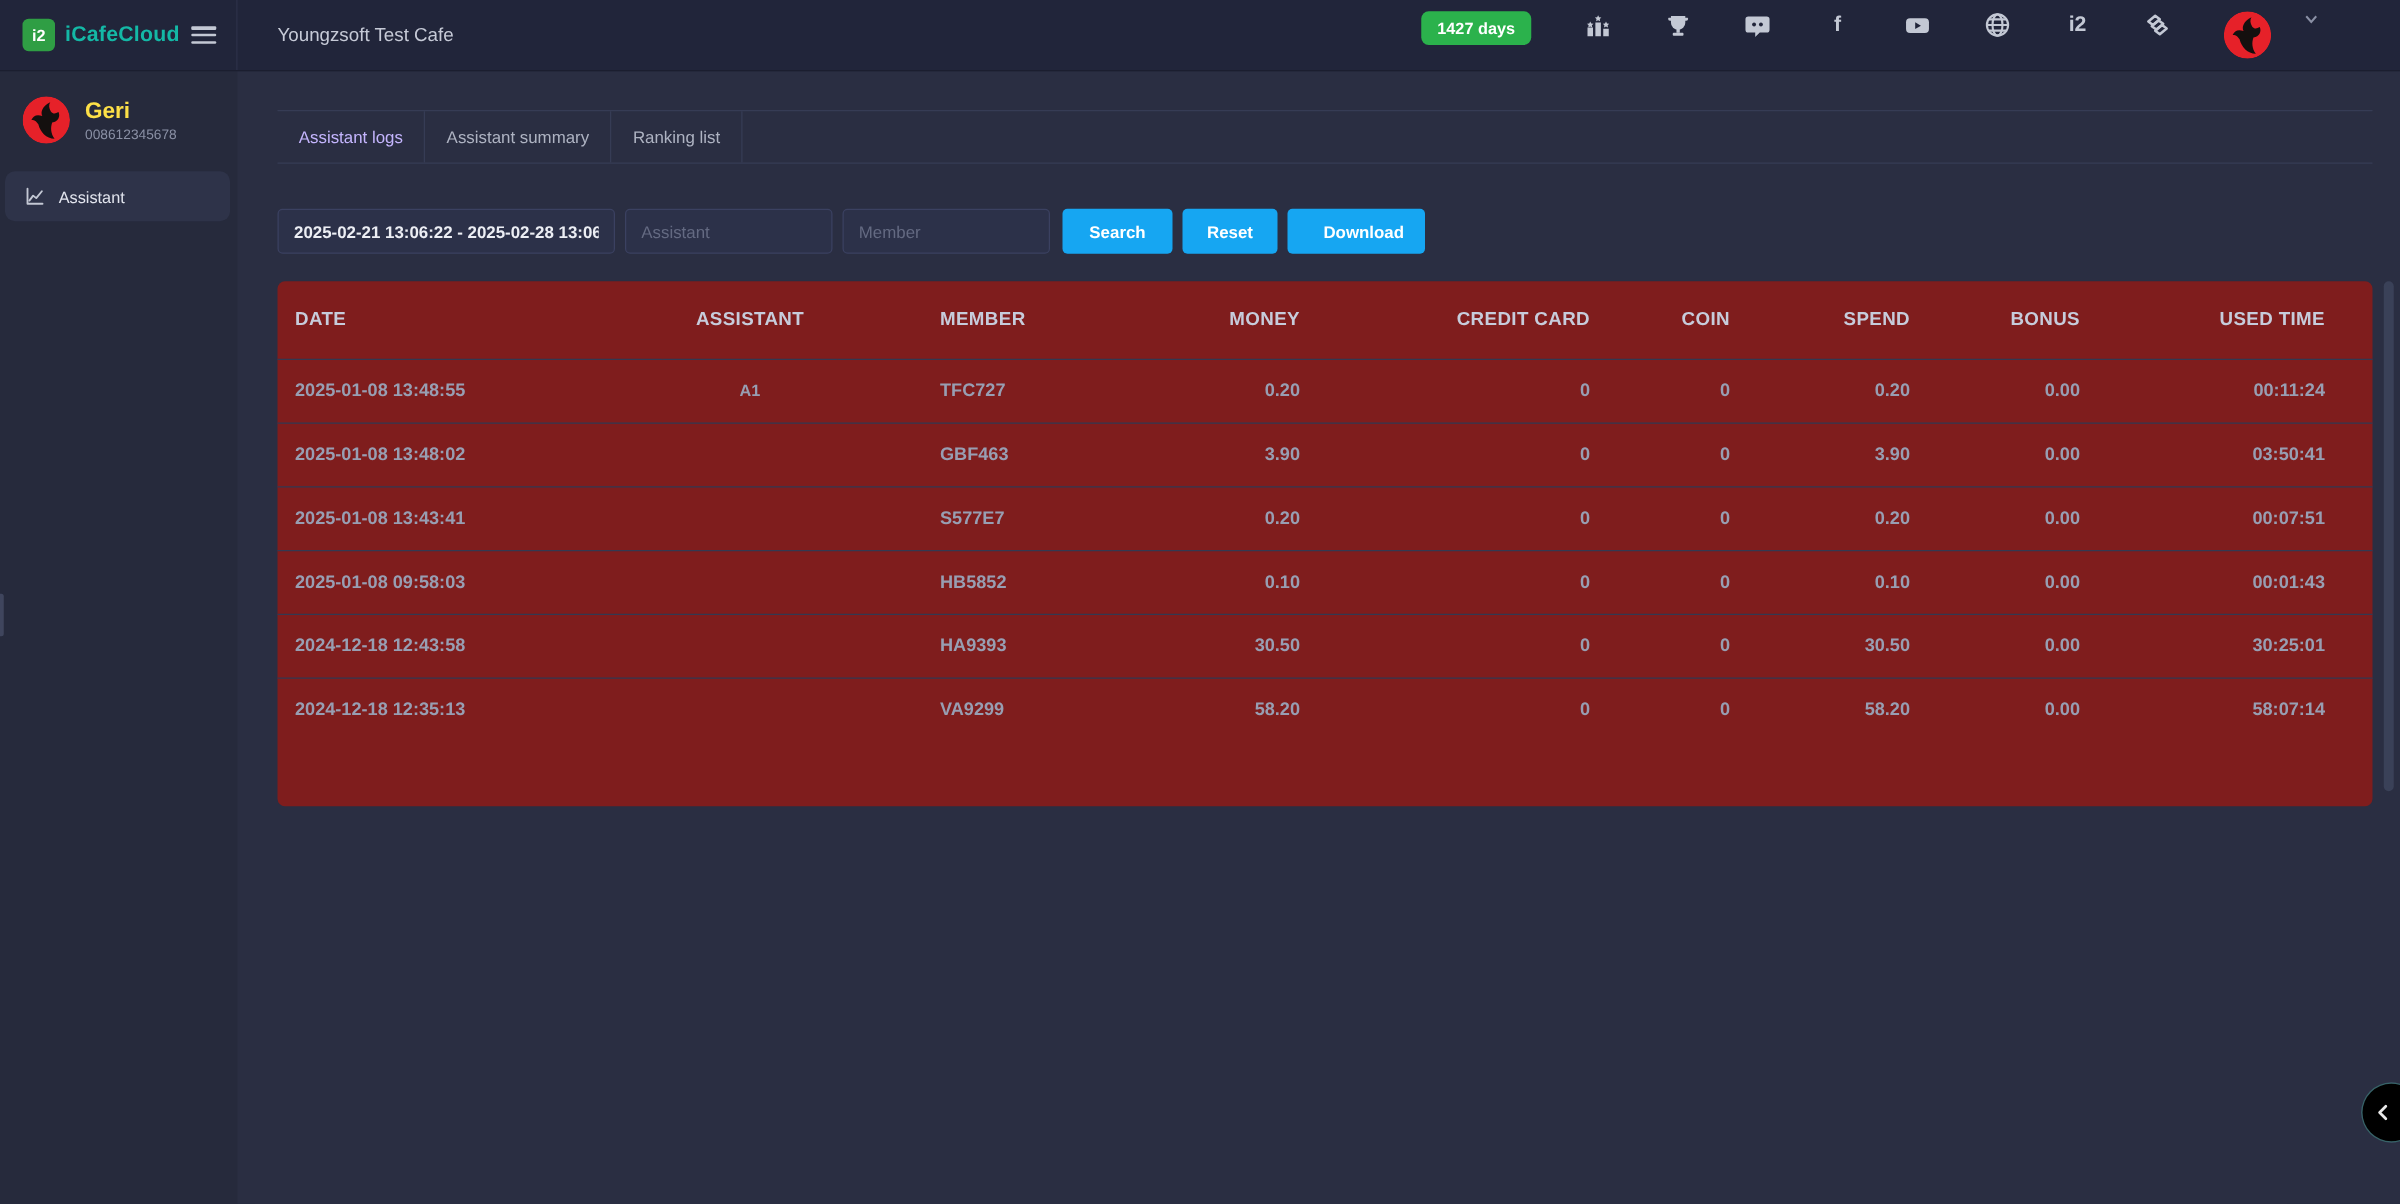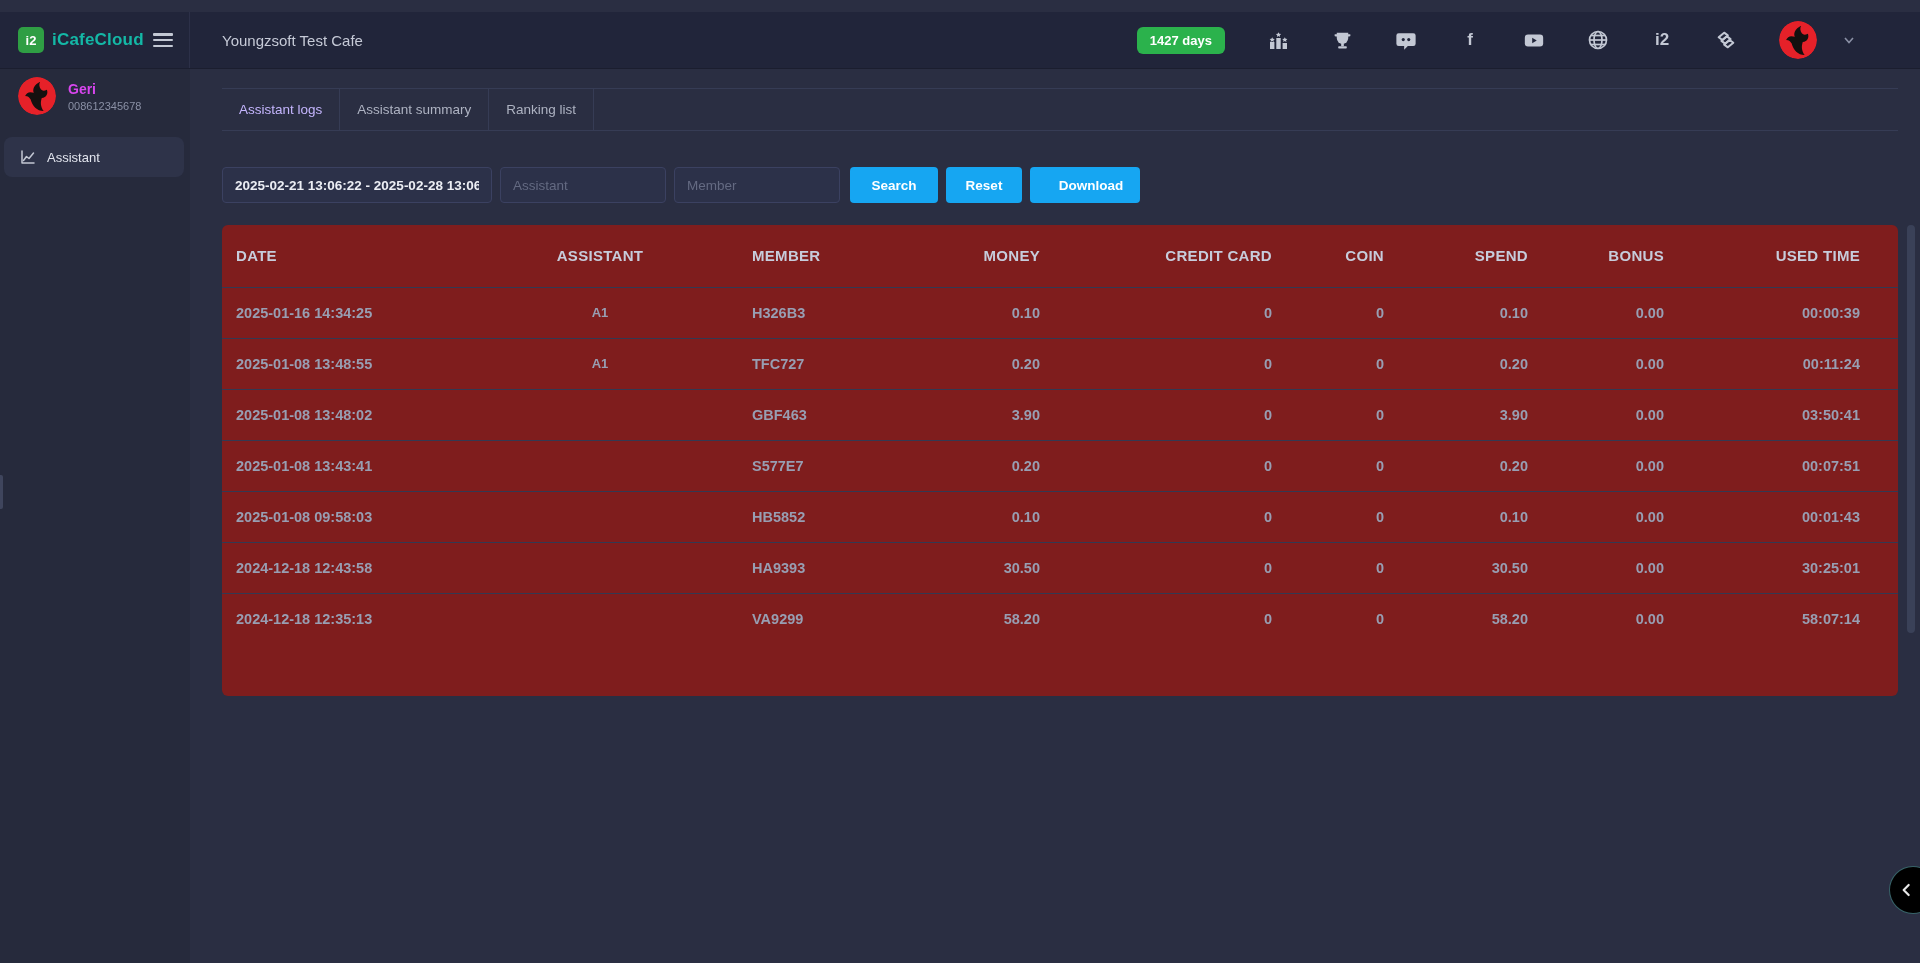--- a/index.html
+++ b/index.html
@@ -3,58 +3,58 @@
 <meta charset="utf-8">
 <style>
   * { box-sizing: border-box; margin: 0; padding: 0; }
   html,body { width:1920px; height:963px; overflow:hidden; }
   body {
     font-family: "Liberation Sans", sans-serif;
     background:#2a2e42; position:relative; color:#c7ccdb;
   }
   
   .topbar {
-    position:absolute; top:12px; left:0; width:1920px; height:57px;
+    position:absolute; top:0; left:0; width:1920px; height:57px;
     background:#21253a; display:flex; align-items:center; z-index:10;
     border-bottom:1px solid rgba(0,0,0,.18);
   }
   .topbar-left {
     width:190px; height:100%; flex:0 0 190px; display:flex; align-items:center;
     padding:0 16px 0 18px; border-right:1px solid #2c3048; justify-content:space-between;
   }
   .brand-wrap { display:flex; align-items:center; gap:8px; }
   .logo-box {
     width:26px; height:26px; border-radius:5px; background:#2f9e44;
     display:flex; align-items:center; justify-content:center;
     color:#fff; font-weight:700; font-size:13px;
   }
   .brand-name { font-size:17px; font-weight:700; color:#14b8a6; letter-spacing:.2px;text-align:right; }
   .hamburger { width:20px; height:14px; display:flex; flex-direction:column; justify-content:space-between; cursor:pointer; }
   .hamburger span { display:block; height:2.5px; background:#c3c8d4; border-radius:1px; }
   .cafe-title { margin-left:32px; font-size:15px; color:#c6cad7; font-weight:400; }
-  .topbar-right { margin-left:auto; display:flex; align-items:center; gap:42px; padding-right:65px; }
+  .topbar-right { margin-left:auto; display:flex; align-items:flex-start; gap:42px; padding-right:65px; }
   .days-badge {
     background:#2bb24c; color:#fff; font-size:13px; font-weight:700;
     padding:6px 13px; border-radius:6px; white-space:nowrap; cursor:pointer;
   }
   .tb-icon { width:22px; height:22px; display:flex; align-items:center; justify-content:center; cursor:pointer; }
   .tb-icon svg { display:block; }
   .glyph-icon { color:#c3c8d4; font-weight:700; font-size:17px; }
   .avatar-small {
     width:38px; height:38px; border-radius:50%; overflow:hidden; cursor:pointer; flex:0 0 38px;
   }
   .chevron-down { width:12px; height:12px; margin-left:-16px; cursor:pointer; }
   
   .sidebar {
     position:absolute; top:57px; left:0; width:190px; height:906px;
     background:#262a3c; z-index:5;
   }
   .user-block { display:flex; align-items:center; gap:12px; padding:20px 12px 18px 18px; }
   .avatar-big { width:38px; height:38px; border-radius:50%; overflow:hidden; flex:0 0 38px; }
-  .user-name { font-size:14px; font-weight:700; color:#d946ef; margin-bottom:3px; }
+  .user-name { font-size:18px; font-weight:700; color:#fde047; margin-bottom:3px; }
   .user-account { font-size:11px; color:#8a90a5; }
   .nav-item {
     display:flex; align-items:center; gap:11px; height:40px;
     margin:4px 6px 0 4px; padding-left:16px; border-radius:8px;
     background:#2e3349; cursor:pointer;
   }
   .nav-item-label { font-size:13px; color:#e2e5ee; font-weight:400; }
   .left-tick {
     position:absolute; left:0; top:418px; width:3px; height:34px;
     background:#4a516b; border-radius:0 2px 2px 0; opacity:.7;
@@ -260,31 +260,20 @@
             <th>MONEY</th>
             <th>CREDIT CARD</th>
             <th>COIN</th>
             <th>SPEND</th>
             <th>BONUS</th>
             <th>USED TIME</th>
           </tr>
       </thead>
       <tbody>
           <tr>
-            <td>2025-01-16 14:34:25</td>
-            <td>A1</td>
-            <td>H326B3</td>
-            <td>0.10</td>
-            <td>0</td>
-            <td>0</td>
-            <td>0.10</td>
-            <td>0.00</td>
-            <td>00:00:39</td>
-          </tr>
-          <tr>
             <td>2025-01-08 13:48:55</td>
             <td>A1</td>
             <td>TFC727</td>
             <td>0.20</td>
             <td>0</td>
             <td>0</td>
             <td>0.20</td>
             <td>0.00</td>
             <td>00:11:24</td>
           </tr>

